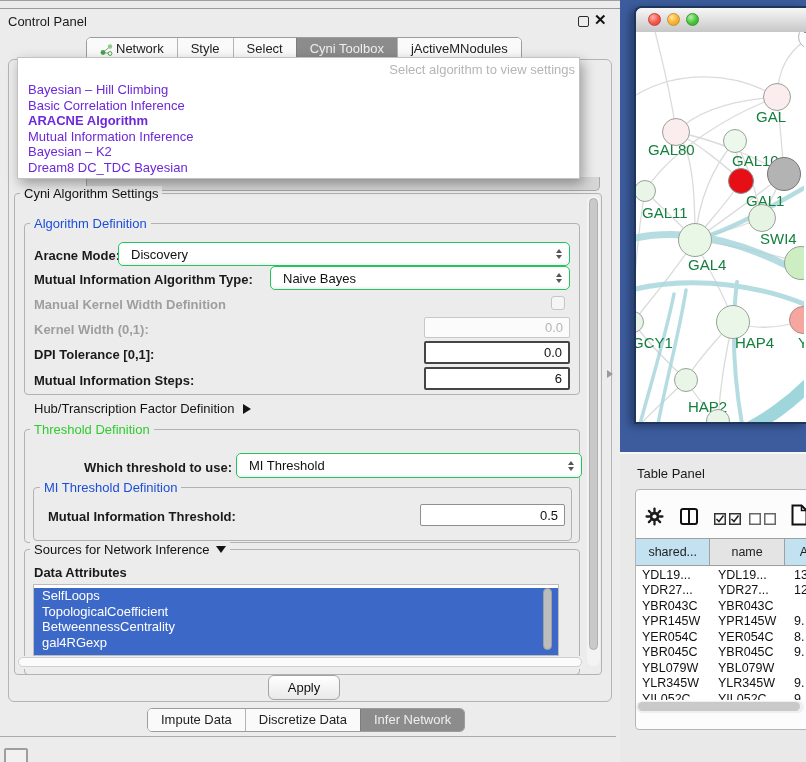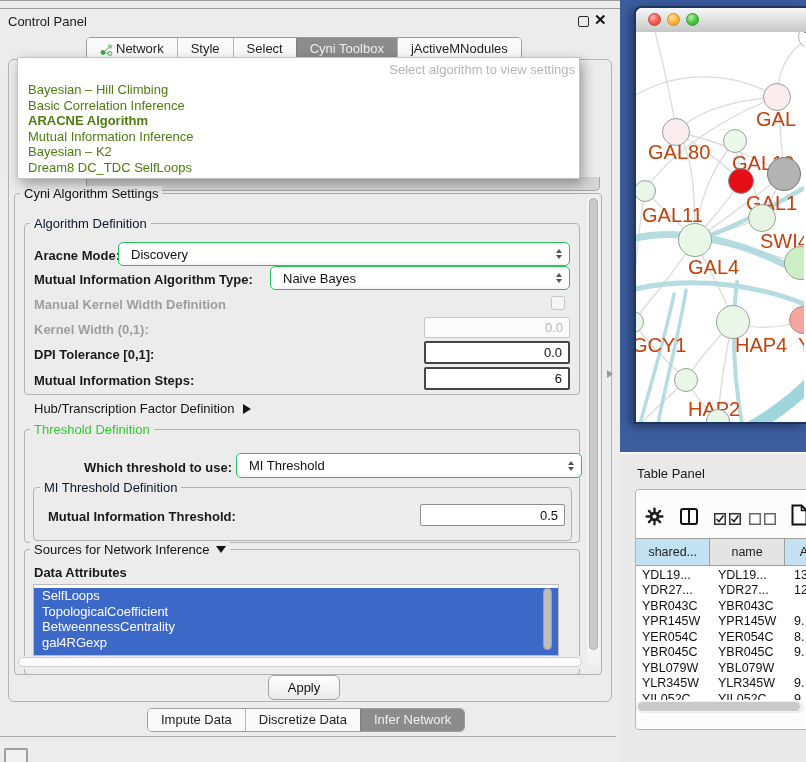--- a/index.html
+++ b/index.html
@@ -3,21 +3,21 @@
 <meta charset="utf-8">
 <style>
   html,body{margin:0;padding:0;background:#dcdcdc;}
   #screen{position:relative;width:806px;height:762px;overflow:hidden;background:#ececec;
           font-family:"Liberation Sans",sans-serif;-webkit-font-smoothing:antialiased;}
   .abs{position:absolute;}
   .blabel{position:absolute;font-size:13px;font-weight:bold;color:#1a1a1a;white-space:nowrap;}
   .glabel{color:#9e9e9e !important;}
   .fs{position:absolute;border:1px solid #b2b2b2;border-radius:4px;}
   .fs-label{position:absolute;background:#ececec;padding:0 4px;font-size:13px;color:#111;white-space:nowrap;z-index:3;}
-  .fs-label.blue{color:#0f172a;}
+  .fs-label.blue{color:#1d4ed8;}
   .fs-label.green{color:#2ecc2e;}
 
   
   #tl-line{left:0;top:0;width:622px;height:1px;background:#9e9e9e;}
   #cp{left:0;top:8px;width:620px;height:725px;background:#ececec;border-top:1px solid #9b9b9b;}
   #cp-title{position:absolute;left:8px;top:5px;font-size:13px;color:#1a1a1a;}
   #cp-float{position:absolute;left:578px;top:7px;width:9px;height:9px;border:1.5px solid #2c2c2c;border-radius:2px;}
   #cp-close{position:absolute;left:594px;top:2px;font-size:15px;font-weight:bold;color:#111;}
   .segbar{position:absolute;display:flex;border:1px solid #9c9c9c;border-radius:5px;overflow:hidden;background:#fafafa;height:22px;}
   .seg{font-size:13px;line-height:22px;padding:0 13px;color:#222;border-left:1px solid #b5b5b5;display:flex;align-items:center;gap:3px;background:#fafafa;}
@@ -26,21 +26,21 @@
   #cp-tabs{left:86px;top:28px;}
   #bottom-tabs{left:147px;top:699px;}
 
   #cp-body{position:absolute;left:8px;top:50px;width:602px;height:641px;border:1px solid #b4b4b4;border-radius:6px;}
   #ghost-strip{left:86px;top:168px;width:512px;height:13px;background:#d6d6d6;border:1px solid #a7a7a7;border-top:none;border-radius:0 0 5px 5px;}
 
   
   #popup{left:17px;top:48px;width:561px;height:120px;background:#fff;border:1px solid #c2c2c2;
          box-shadow:3px 5px 12px rgba(0,0,0,.35);z-index:60;}
   #popup-ph{height:24px;box-sizing:border-box;padding:4px 4px 0 0;text-align:right;font-size:13px;color:#b5b5b5;}
-  .popup-item{font-size:13px;line-height:15.5px;padding-left:10px;color:#4d7c0f;white-space:nowrap;}
+  .popup-item{font-size:13px;line-height:15.5px;padding-left:10px;color:#6d28d9;white-space:nowrap;}
   .popup-item.bold{font-weight:bold;}
 
   
   #settings-fs{left:14px;top:184px;width:586px;height:480px;}
   #settings-label{left:20px;top:177px;}
   #v-scroll{left:587px;top:187px;width:13px;height:470px;background:#f3f3f3;border-radius:6px;}
   #v-thumb{left:589px;top:189px;width:9px;height:452px;background:#c9c9c9;border:1px solid #b0b0b0;border-radius:5px;box-sizing:border-box;}
   #alg-fs{left:24px;top:214px;width:554px;height:170px;}
   #alg-label{left:30px;top:207px;}
   #aracne-label{left:34px;top:239px;}
@@ -97,21 +97,21 @@
   #net-title{position:absolute;left:0;top:0;right:0;height:24px;background:linear-gradient(#f7f7f7,#c7c7c7);
              border-bottom:1px solid #8e8e8e;border-radius:6px 0 0 0;}
   .light{position:absolute;top:5px;width:13px;height:13px;border-radius:50%;box-sizing:border-box;}
   #light-red{left:12px;background:radial-gradient(circle at 35% 30%,#ffb3a9,#f3564b 55%,#dd4238);border:1px solid #c63f38;}
   #light-yellow{left:31px;background:radial-gradient(circle at 35% 30%,#ffe2a0,#f7b32f 55%,#df9c25);border:1px solid #c8912a;}
   #light-green{left:50px;background:radial-gradient(circle at 35% 30%,#b8f0a8,#46c43c 55%,#32a52c);border:1px solid #35982e;}
   #net-canvas{position:absolute;left:0;top:24px;width:168px;height:390px;overflow:hidden;background:#fff;}
   #edge-svg{position:absolute;left:0;top:0;}
   #node-layer{position:absolute;left:0;top:0;width:168px;height:390px;}
   .net-node{position:absolute;border-radius:50%;border:1px solid #97a297;box-sizing:border-box;}
-  .net-label{position:absolute;font-size:20px;color:#c2410c;white-space:nowrap;}
+  .net-label{position:absolute;font-size:15px;color:#15803d;white-space:nowrap;}
 
   #right-light{left:620px;top:452px;width:186px;height:2px;background:#f7f7f7;}
   #right-bg{left:620px;top:454px;width:186px;height:308px;background:#e9e9e9;}
   #tp-title{left:637px;top:466px;font-size:13px;color:#1a1a1a;}
   #tp-box{left:635px;top:489px;width:175px;height:241px;background:#fcfcfc;border:1px solid #b5b5b5;border-radius:4px;box-sizing:border-box;}
   #gear-icon{left:645px;top:507px;}
   #col-icon{left:680px;top:508px;}
   #check-pair{left:714px;top:511px;}
   #uncheck-pair{left:749px;top:511px;}
   #doc-icon{left:791px;top:504px;}
@@ -169,21 +169,21 @@
     <div id="ghost-strip" class="abs"></div>
 
     <div id="popup" class="abs">
       <div id="popup-ph">Select algorithm to view settings</div>
       <div id="popup-items">
           <div class="popup-item">Bayesian – Hill Climbing</div>
           <div class="popup-item">Basic Correlation Inference</div>
           <div class="popup-item bold">ARACNE Algorithm</div>
           <div class="popup-item">Mutual Information Inference</div>
           <div class="popup-item">Bayesian – K2</div>
-          <div class="popup-item">Dream8 DC_TDC SelfLoops</div>
+          <div class="popup-item">Dream8 DC_TDC Bayesian</div>
         </div>
     </div>
 
     <div id="settings-fs" class="fs"></div>
     <div id="settings-label" class="fs-label">Cyni Algorithm Settings</div>
     <div id="v-scroll" class="abs"></div>
     <div id="v-thumb" class="abs"></div>
 
     <div id="alg-fs" class="fs"></div>
     <div id="alg-label" class="fs-label blue">Algorithm Definition</div>

